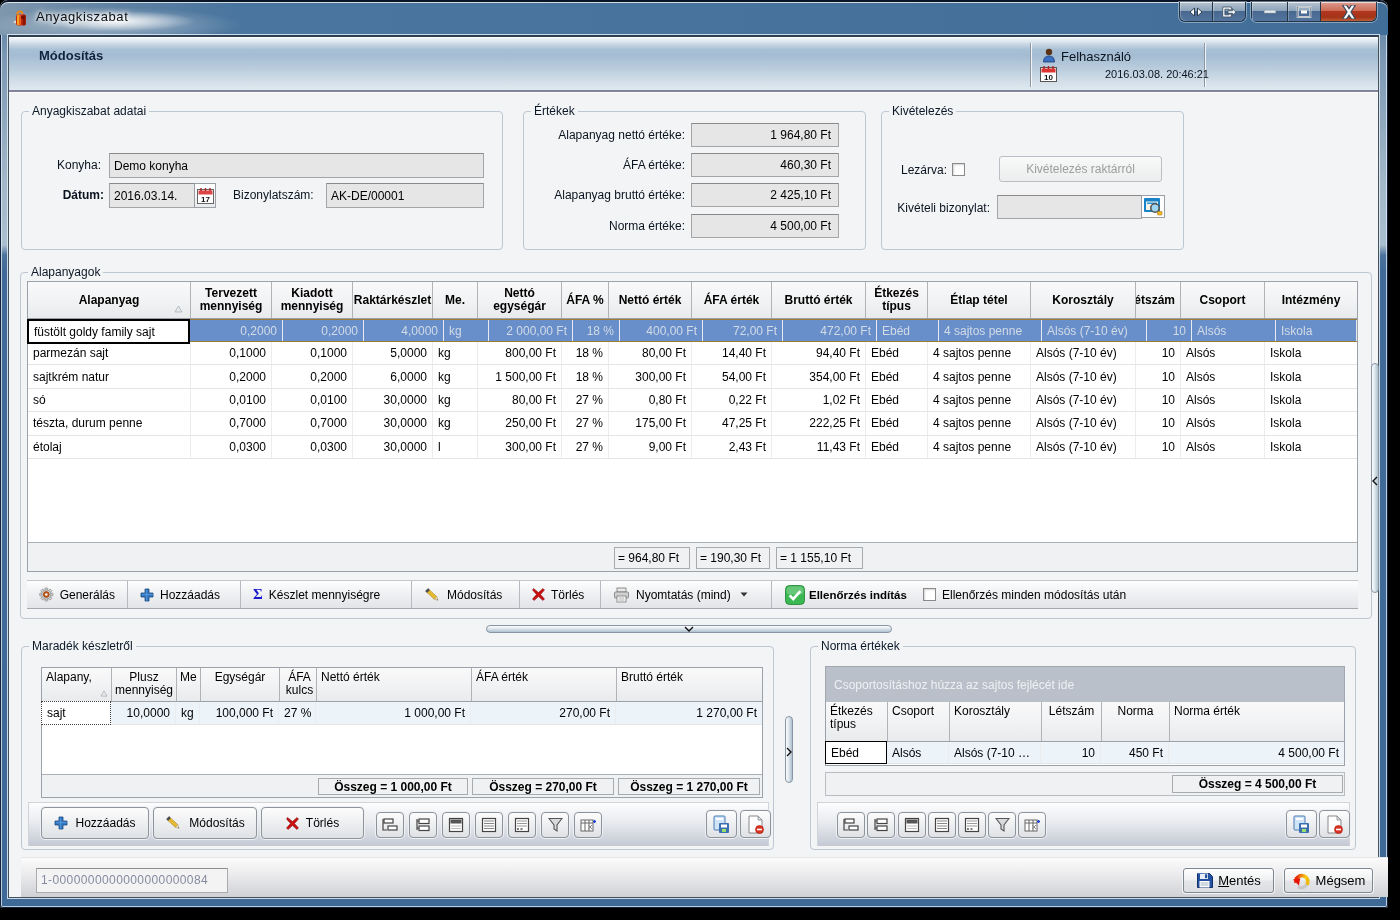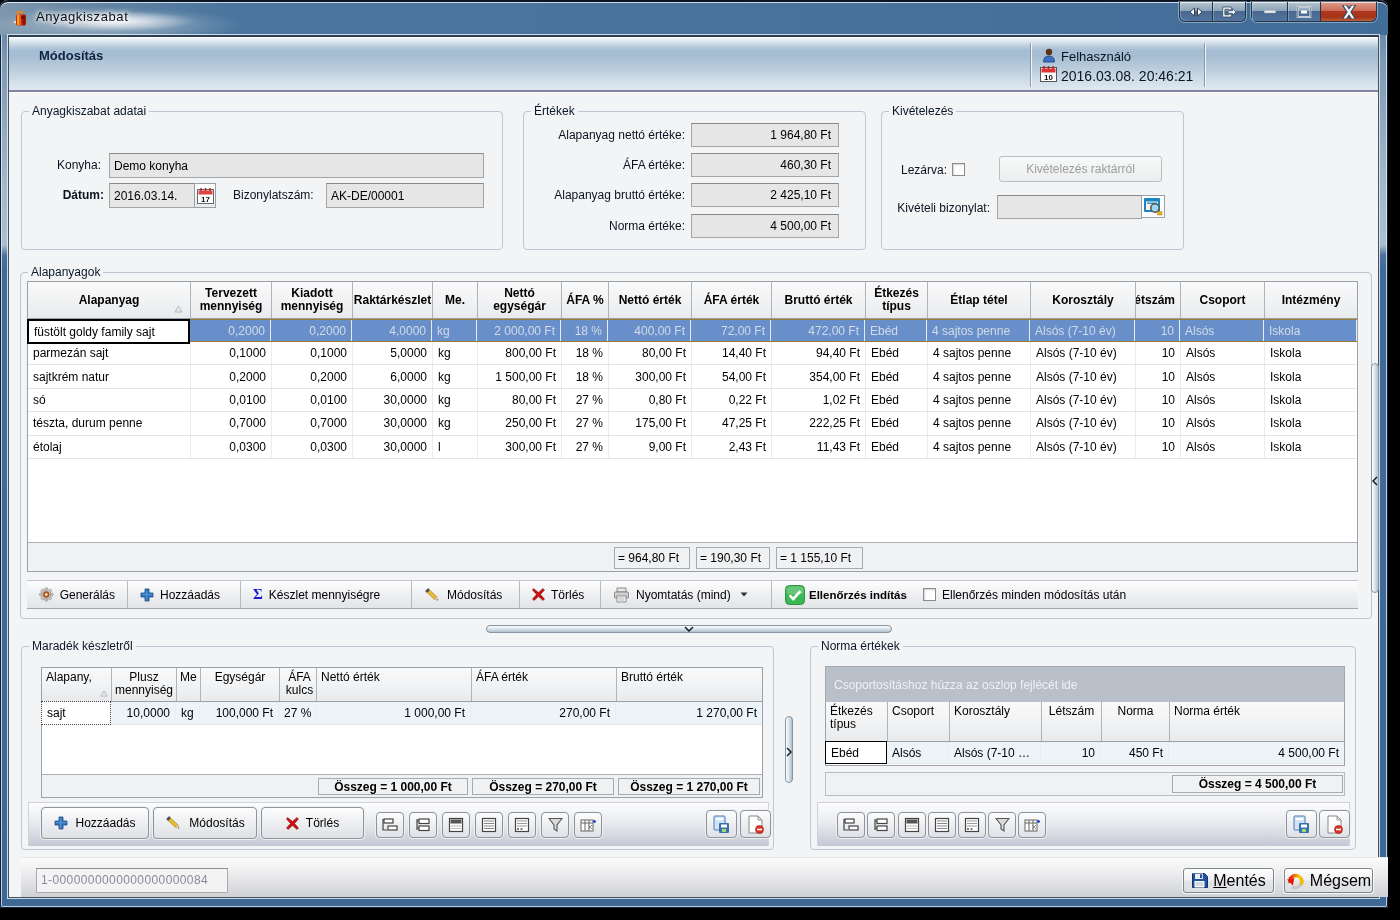--- a/index.html
+++ b/index.html
@@ -43,21 +43,21 @@
 #content { position:absolute; left:8px; top:35px; width:1371px; height:863px;
   background:#f3f4f5; border:1px solid #45525e; border-top:2px solid #2e3e52;
   box-shadow: 0 0 0 1px rgba(225,237,246,.85); }
 
 #band { position:absolute; left:0; top:0; width:100%; height:55px;
   background:linear-gradient(180deg,#eef3f7 1px,#dfe9f0 4px,#c3d3e1 8px,#a7bfd4 13px,#a5bdd3 19px,#b9ccdc 31px,#d3dfe9 45px,#e0e9f0 53px);
   border-bottom:2px solid #83839c; box-shadow:inset 0 1px 0 #fbfdfe, 0 1px 0 #fdfdfe; }
 #band .t1 { position:absolute; left:30px; top:11px; font-weight:bold; font-size:13px; color:#10233f; }
 .vsep { position:absolute; top:6px; height:44px; width:1px; background:#8d97a1; box-shadow:1px 0 0 rgba(255,255,255,.8); }
 #band .u1 { position:absolute; left:1052px; top:12px; font-size:13px; color:#0a1420; }
-#band .u2 { position:absolute; left:1052px; top:31px; font-size:14px; color:#0a1420; }
+#band .u2 { position:absolute; left:1096px; top:31px; font-size:11px; color:#0a1420; }
 
 .group { position:absolute; border:1px solid #bcc7d3; border-radius:4px; }
 .group > .lbl { position:absolute; left:7px; top:-8px; background:#f3f4f5; padding:0 3px;
   font-size:12px; color:#0b1828; white-space:nowrap; }
 .fld { position:absolute; background:#e6e6e6; border:1px solid #a5a5a5; border-top-color:#898989;
   font-size:12px; color:#000; display:flex; align-items:center; padding:0 4px; }
 .fld.r { justify-content:flex-end; padding-right:7px; }
 .flabel { position:absolute; font-size:12px; color:#0a1420; white-space:nowrap; }
 .flabel.b { font-weight:bold;padding-left:29px; }
 .calbtn { position:absolute; width:33px; height:25px; background:linear-gradient(180deg,#fff,#e8eaec);
@@ -81,21 +81,21 @@
   border-right:1px solid #eaecee; }
 .td:last-child { border-right:none; }
 .td.n { justify-content:flex-end; }
 .tfoot { position:absolute; left:0; bottom:0; width:100%; background:#f0f1f2;
   border-top:1px solid #aab0b6; }
 .sumbox { position:absolute; background:#f0f1f2; border:1px solid #a6abb0;
   display:flex; align-items:center; justify-content:center; font-size:12px; font-weight:bold; }
 .sumbox.l { justify-content:flex-start; padding-left:3px; font-weight:normal; }
 #mrtbl .th, #ntbl .th { align-items:flex-start; padding-top:3px; }
 #mtbl .sel .td.ed { background:#fff; color:#000; border:2px solid #000;
-  margin:-1px 0 -1px -1px; height:25px; z-index:2; }
+  margin:-1px 12px -1px -1px; height:25px; z-index:2; }
 .lightrow { background:#ecf4fa; }
 .td.dotted { background:#fff; border:1px dotted #444; margin:-1px 0 0 -1px; height:24px; padding-left:5px; z-index:2; }
 .td.edn { background:#fff; border:1px solid #000; margin:-1px 0 0 -1px; height:23px; z-index:2; }
 
 #mtbl .sel { background:#698fcb; border-top:1px solid #9c7b33; border-bottom:1px solid #9c7b33;
   color:#d2dbe6; }
 #mtbl .sel .td { border-right:1px solid #e6ebf2; }
 
 .toolbar { position:absolute; display:flex; align-items:stretch;
   background:linear-gradient(180deg,#fefefe 0,#f0f1f3 45%,#e2e4e8 100%);
@@ -121,21 +121,21 @@
 
 #statusbar { position:absolute; left:12px; bottom:0; width:100%; height:40px;
   background:linear-gradient(180deg,#fbfbfb 0,#ececee 40%,#d9dadd 80%,#d0d1d4 100%);
   border-top:1px solid #e6e7e8; }
 #statusbox { position:absolute; left:15px; top:10px; width:192px; height:25px;
   background:#f3f3f3; border:1px solid #ababab; border-top-color:#8f8f8f;
   font-size:12px; color:#868aa0; line-height:23px; padding-left:4px; letter-spacing:.4px; }
 .btn { position:absolute; height:25px; border:1px solid #7e868e; border-radius:3px;
   background:linear-gradient(180deg,#fefefe 0,#f0f1f2 45%,#e2e4e7 55%,#dcdfe2 100%);
   box-shadow:0 0 0 1px #f5f6f7; display:flex; align-items:center; justify-content:center;
-  font-size:16px; color:#000; gap:5px; }
+  font-size:13px; color:#000; gap:5px; }
 </style>
 </head>
 <body>
 <div id="win">
   <div id="titlebar">
     <svg id="appicon" width="18" height="18" viewBox="0 0 18 18">
       <path d="M2 11.5 l3 -1.5 1.5 2.5 -3 1.5 Z" fill="#dcdcdc" stroke="#909090" stroke-width="0.6"></path>
       <path d="M6 4.5 Q6.5 1.2 9.2 1.4 Q11.6 1.6 11.6 4.6" fill="none" stroke="#e8861c" stroke-width="2"></path>
       <rect x="5" y="4.5" width="10" height="11" rx="2" fill="#c32812"></rect>
       <path d="M6 5 q2.4 -1 4 0 l0 10 q-2 0.8 -4 0 Z" fill="#e85c1e"></path>
@@ -565,21 +565,21 @@
             <circle cx="13.5" cy="14.5" r="4" fill="#dd3322" stroke="#a81808" stroke-width="0.6"></circle>
             <rect x="11" y="13.7" width="5" height="1.6" fill="#fff"></rect>
           </svg>
         </div>
     </div>
     <div class="group" id="gN" style="left:801px; top:609px; width:546px; height:204px;">
       <span class="lbl">Norma értékek</span>
       <div class="lowbar" style="left:6px; top:155px; width:533px; height:44px;"></div>
       <div id="groupzone" style="position:absolute; left:14px; top:19px; width:520px; height:37px;
         background:#bac0ca; border:1px solid #a2a8b0; color:#eef1f4; font-size:12px;
-        display:flex; align-items:center; padding-left:8px;">Csoportosításhoz húzza az oszlop fejlécét ide</div>
+        display:flex; align-items:center; padding-left:8px;">Csoportosításhoz húzza az sajtos fejlécét ide</div>
       <div class="tbl" id="ntbl" style="left:14px; top:55px; width:520px; height:64px; border-top:none;">
         <div class="thead" style="height:40px;">
           <div class="th" style="width:62px; justify-content:flex-start; padding-left:4px; text-align:left;">Étkezés típus</div>
           <div class="th" style="width:62px; justify-content:flex-start; padding-left:4px;">Csoport</div>
           <div class="th" style="width:92px; justify-content:flex-start; padding-left:4px;">Korosztály</div>
           <div class="th" style="width:60px;">Létszám</div>
           <div class="th" style="width:68px;">Norma</div>
           <div class="th" style="flex:1; justify-content:flex-start; padding-left:4px;">Norma érték</div>
         </div>
         <div class="trow lightrow" style="height:22px;">

